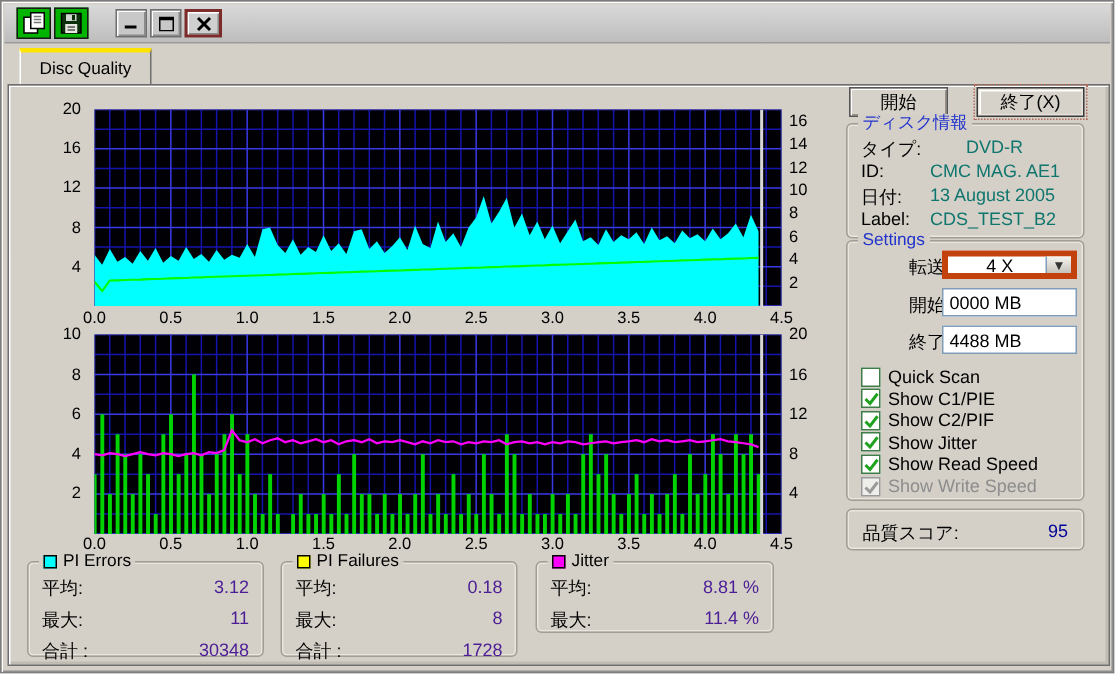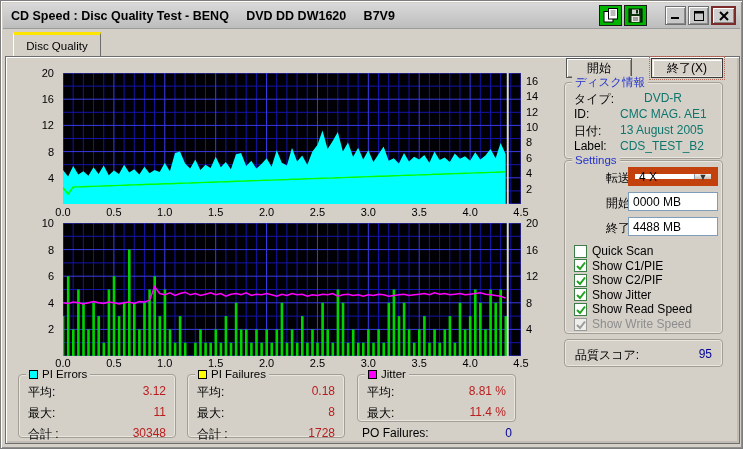--- a/index.html
+++ b/index.html
@@ -37,36 +37,36 @@
   .xtick{position:absolute;width:30px;text-align:center;font-size:11px;color:#000;}
   
   .gbox{position:absolute;border:1px solid #a29d95;border-radius:4px;
     box-shadow:inset 0 0 0 1px #e9e6df;}
   .gbox .legend{position:absolute;top:-7px;left:7px;background:#d4d0c8;padding:0 3px;
     font-size:11.5px;display:flex;align-items:center;gap:4px;line-height:13px;}
   .legend.blue{color:#2233cc;}
   .legend .sq{width:9px;height:9px;border:1px solid #000;display:inline-block;}
   .stat-row{position:absolute;left:9px;right:9px;height:14px;font-size:12px;display:flex;}
   .stat-row .lbl{color:#000;}
-  .stat-row .val{margin-left:auto;color:#b91c1c;}
+  .stat-row .val{margin-left:auto;color:#4c1d95;}
   
   .btn{position:absolute;height:20px;background:#d6d2ca;border:1px solid #565656;
     box-shadow:inset 1px 1px 0 #fff,inset -1px -1px 0 #979186;
     font-size:12px;color:#000;display:flex;align-items:center;justify-content:center;cursor:pointer;
     font-family:"Liberation Sans","DejaVu Sans",sans-serif;}
   .btn.default{border:1px solid #3a3a3a;outline:1px dotted #b26a5a;outline-offset:1px;
     box-shadow:inset 0 0 0 1px #e8e4dc,inset 2px 2px 0 #fff;}
   .info-row{position:absolute;left:9px;right:6px;height:15px;font-size:12px;display:flex;}
   .info-row .lbl{width:46px;color:#000;}
   .info-row .val{color:#0f766e;}
   .set-lbl{position:absolute;left:9px;font-size:12px;color:#000;margin-left:32px;}
   .textbox{position:absolute;width:90px;height:19px;border:1px solid #7f9db9;background:#fff;
     font-size:12px;padding:1px 4px;color:#000;font-family:"Liberation Sans","DejaVu Sans",sans-serif;}
-  .combo{position:absolute;width:90px;height:19px;border:7px solid #c2410c;background:#fff;
-    display:flex;align-items:center;font-size:12px;cursor:pointer;}
+  .combo{position:absolute;width:90px;height:19px;border:4px solid #c2410c;background:#fff;
+    display:flex;align-items:center;font-size:12px;cursor:pointer;text-align:center;}
   .combo .cval{flex:1;padding-left:4px;color:#000;}
   .combo .cbtn{width:17px;height:100%;background:linear-gradient(#f4f4f0,#c6c2ba);
     border-left:1px solid #7f9db9;display:flex;align-items:center;justify-content:center;
     font-size:9px;color:#333;}
   .cbrow{position:absolute;left:9px;right:4px;height:14px;display:flex;align-items:center;gap:5px;
     font-size:12px;color:#000;cursor:pointer;}
   .cbrow .box{width:13px;height:13px;background:#fff;border:1px solid #3f7d48;position:relative;flex:none;}
   .cbrow .box svg{position:absolute;left:1px;top:1px;}
   .cbrow.disabled{color:#8d8d8d;cursor:default;}
   .cbrow.disabled .box{border-color:#9a9a9a;background:#eeeeea;}
@@ -75,21 +75,20 @@
   .kv-row .val{margin-left:auto;color:#000099;}
   .po-row{position:absolute;font-size:12px;display:flex;color:#000;}
   .po-row .val{margin-left:auto;color:#000099;}
 </style>
 </head>
 <body>
 
 <div class="window">
 
   <div class="titlebar">
-    <span class="title">CD Speed : Disc Quality Test - BENQ     DVD DD DW1620     B7V9</span>
     <div class="tb-right">
       <button class="tb-icon" title="">
         <svg width="16" height="15" viewBox="0 0 16 15">
           <rect x="1" y="3.5" width="9" height="10.5" fill="#ffffff" stroke="#000"></rect>
           <rect x="5.5" y="0.5" width="9" height="10.5" fill="#ffffff" stroke="#000"></rect>
           <line x1="7.5" y1="3" x2="12.5" y2="3" stroke="#777"></line>
           <line x1="7.5" y1="5" x2="12.5" y2="5" stroke="#777"></line>
           <line x1="7.5" y1="7" x2="12.5" y2="7" stroke="#777"></line>
         </svg>
       </button>
@@ -446,24 +445,20 @@
       </span>
     <div class="stat-row" style="top: 9px;">
           <span class="lbl">平均:</span>
           <span class="val">8.81 %</span>
         </div>
         <div class="stat-row" style="top: 30px;">
           <span class="lbl">最大:</span>
           <span class="val">11.4 %</span>
         </div>
       </div>
-    <div class="po-row" style="left:356px;top:369px;width:150px;">
-      <span class="lbl">PO Failures:</span>
-      <span class="val">0</span>
-    </div>
 
     <button class="btn" style="left:560px;top:1px;width:66px;">
         <span>開始</span>
       </button>
     <button class="btn default" style="left:645px;top:1px;width:72px;">
         <span>終了(X)</span>
       </button>
 
     <div class="gbox" style="left:558px;top:25px;width:159px;height:77px;">
       <span class="legend blue">ディスク情報</span>

